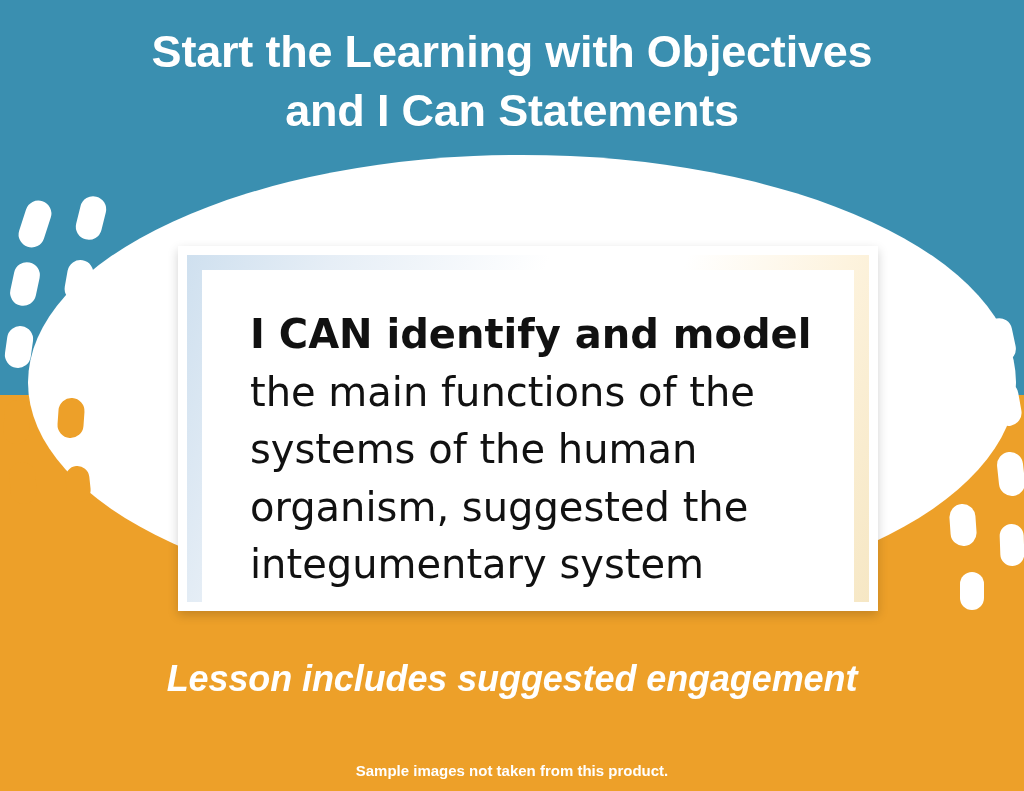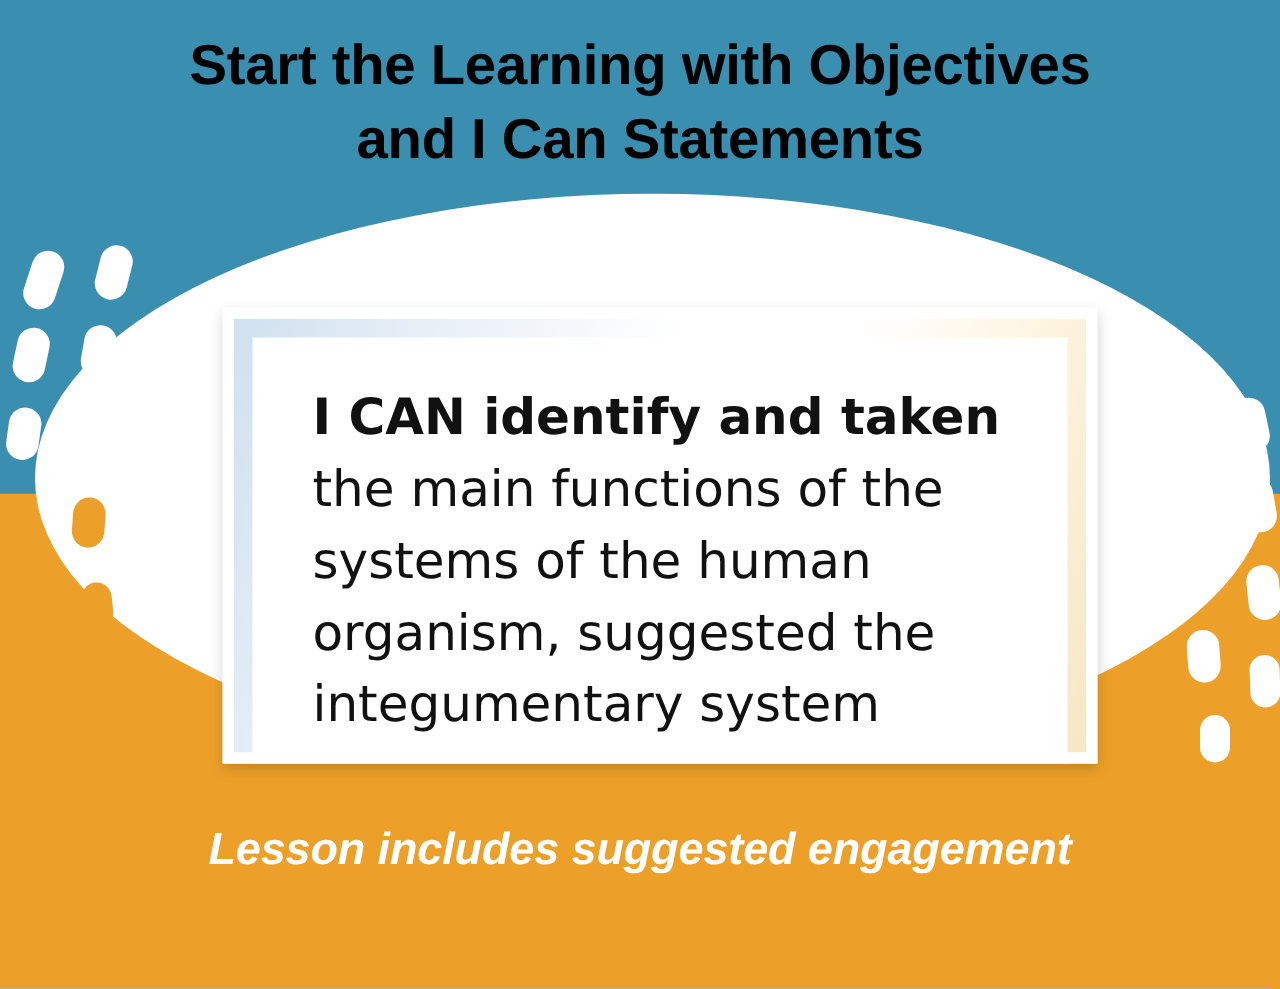--- a/index.html
+++ b/index.html
@@ -29,21 +29,21 @@
     left: 0; top: 395px;
     width: 1024px; height: 396px;
     background: #eda029;
   }
   
   .title {
     position: absolute;
     left: 0; top: 22px;
     width: 1024px;
     text-align: center;
-    color: #000000;
+    color: #ffffff;
     font-size: 45px;
     font-weight: bold;
     line-height: 1.32;
     letter-spacing: -0.2px;
     z-index: 6;
     text-shadow: 0 1px 0 rgba(0,0,0,0.04);
   }
   .title .l2 { display: block; }
   
   .ellipse {
@@ -159,27 +159,28 @@
   <div class="dash" style="left:950px; top:504px; width:26px; height:42px; transform:rotate(-4deg);"></div>
   <div class="dash" style="left:1000px; top:524px; width:24px; height:42px; transform:rotate(-2deg);"></div>
   <div class="dash" style="left:960px; top:572px; width:24px; height:38px; transform:rotate(0deg);"></div>
 
   <div class="ellipse"></div>
 
   <div class="card">
     <div class="card-gradient"></div>
     <div class="card-inner-border"></div>
     <div class="card-paper">
-      <div class="card-text"><b>I CAN identify and taken</b><span> the main functions of the systems of the human organism, suggested the integumentary system</span></div>
+      <div class="card-text"><b>I CAN identify and model</b><span> the main functions of the systems of the human organism, suggested the integumentary system</span></div>
     </div>
   </div>
 
   <div class="title">
     <span class="l1">Start the Learning with Objectives</span>
     <span class="l2">and  I Can Statements</span>
   </div>
 
   <div class="subhead">
     <span class="l1">Lesson includes suggested engagement</span>
   </div>
 
+  <div class="footnote">Sample images not taken from this product.</div>
 
 </div>
 
 </body></html>

